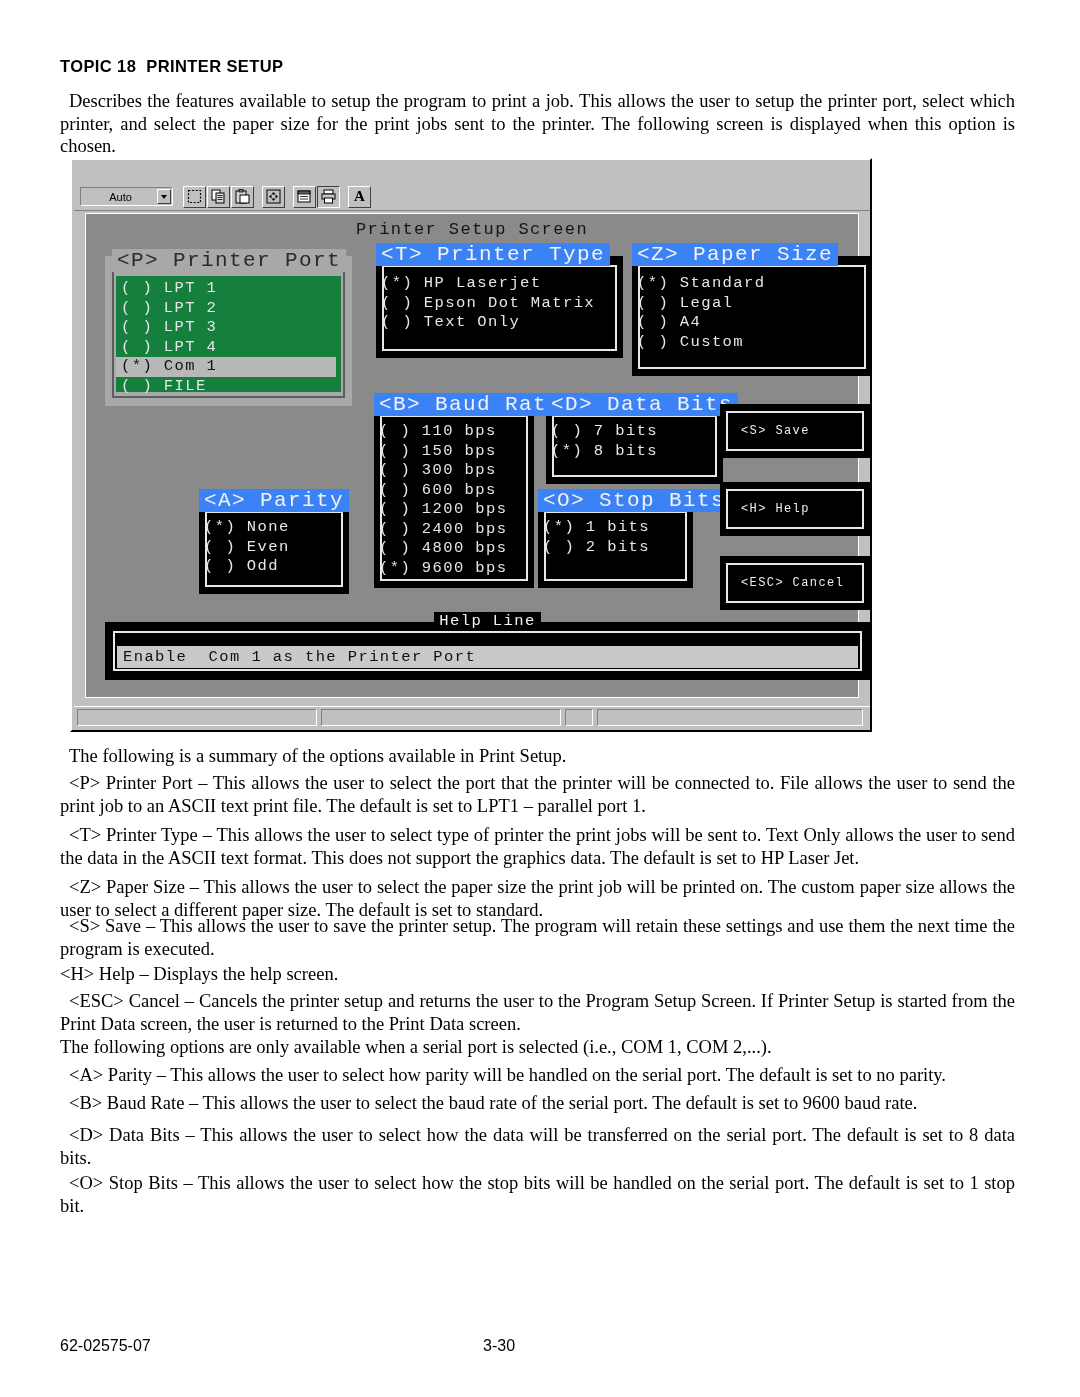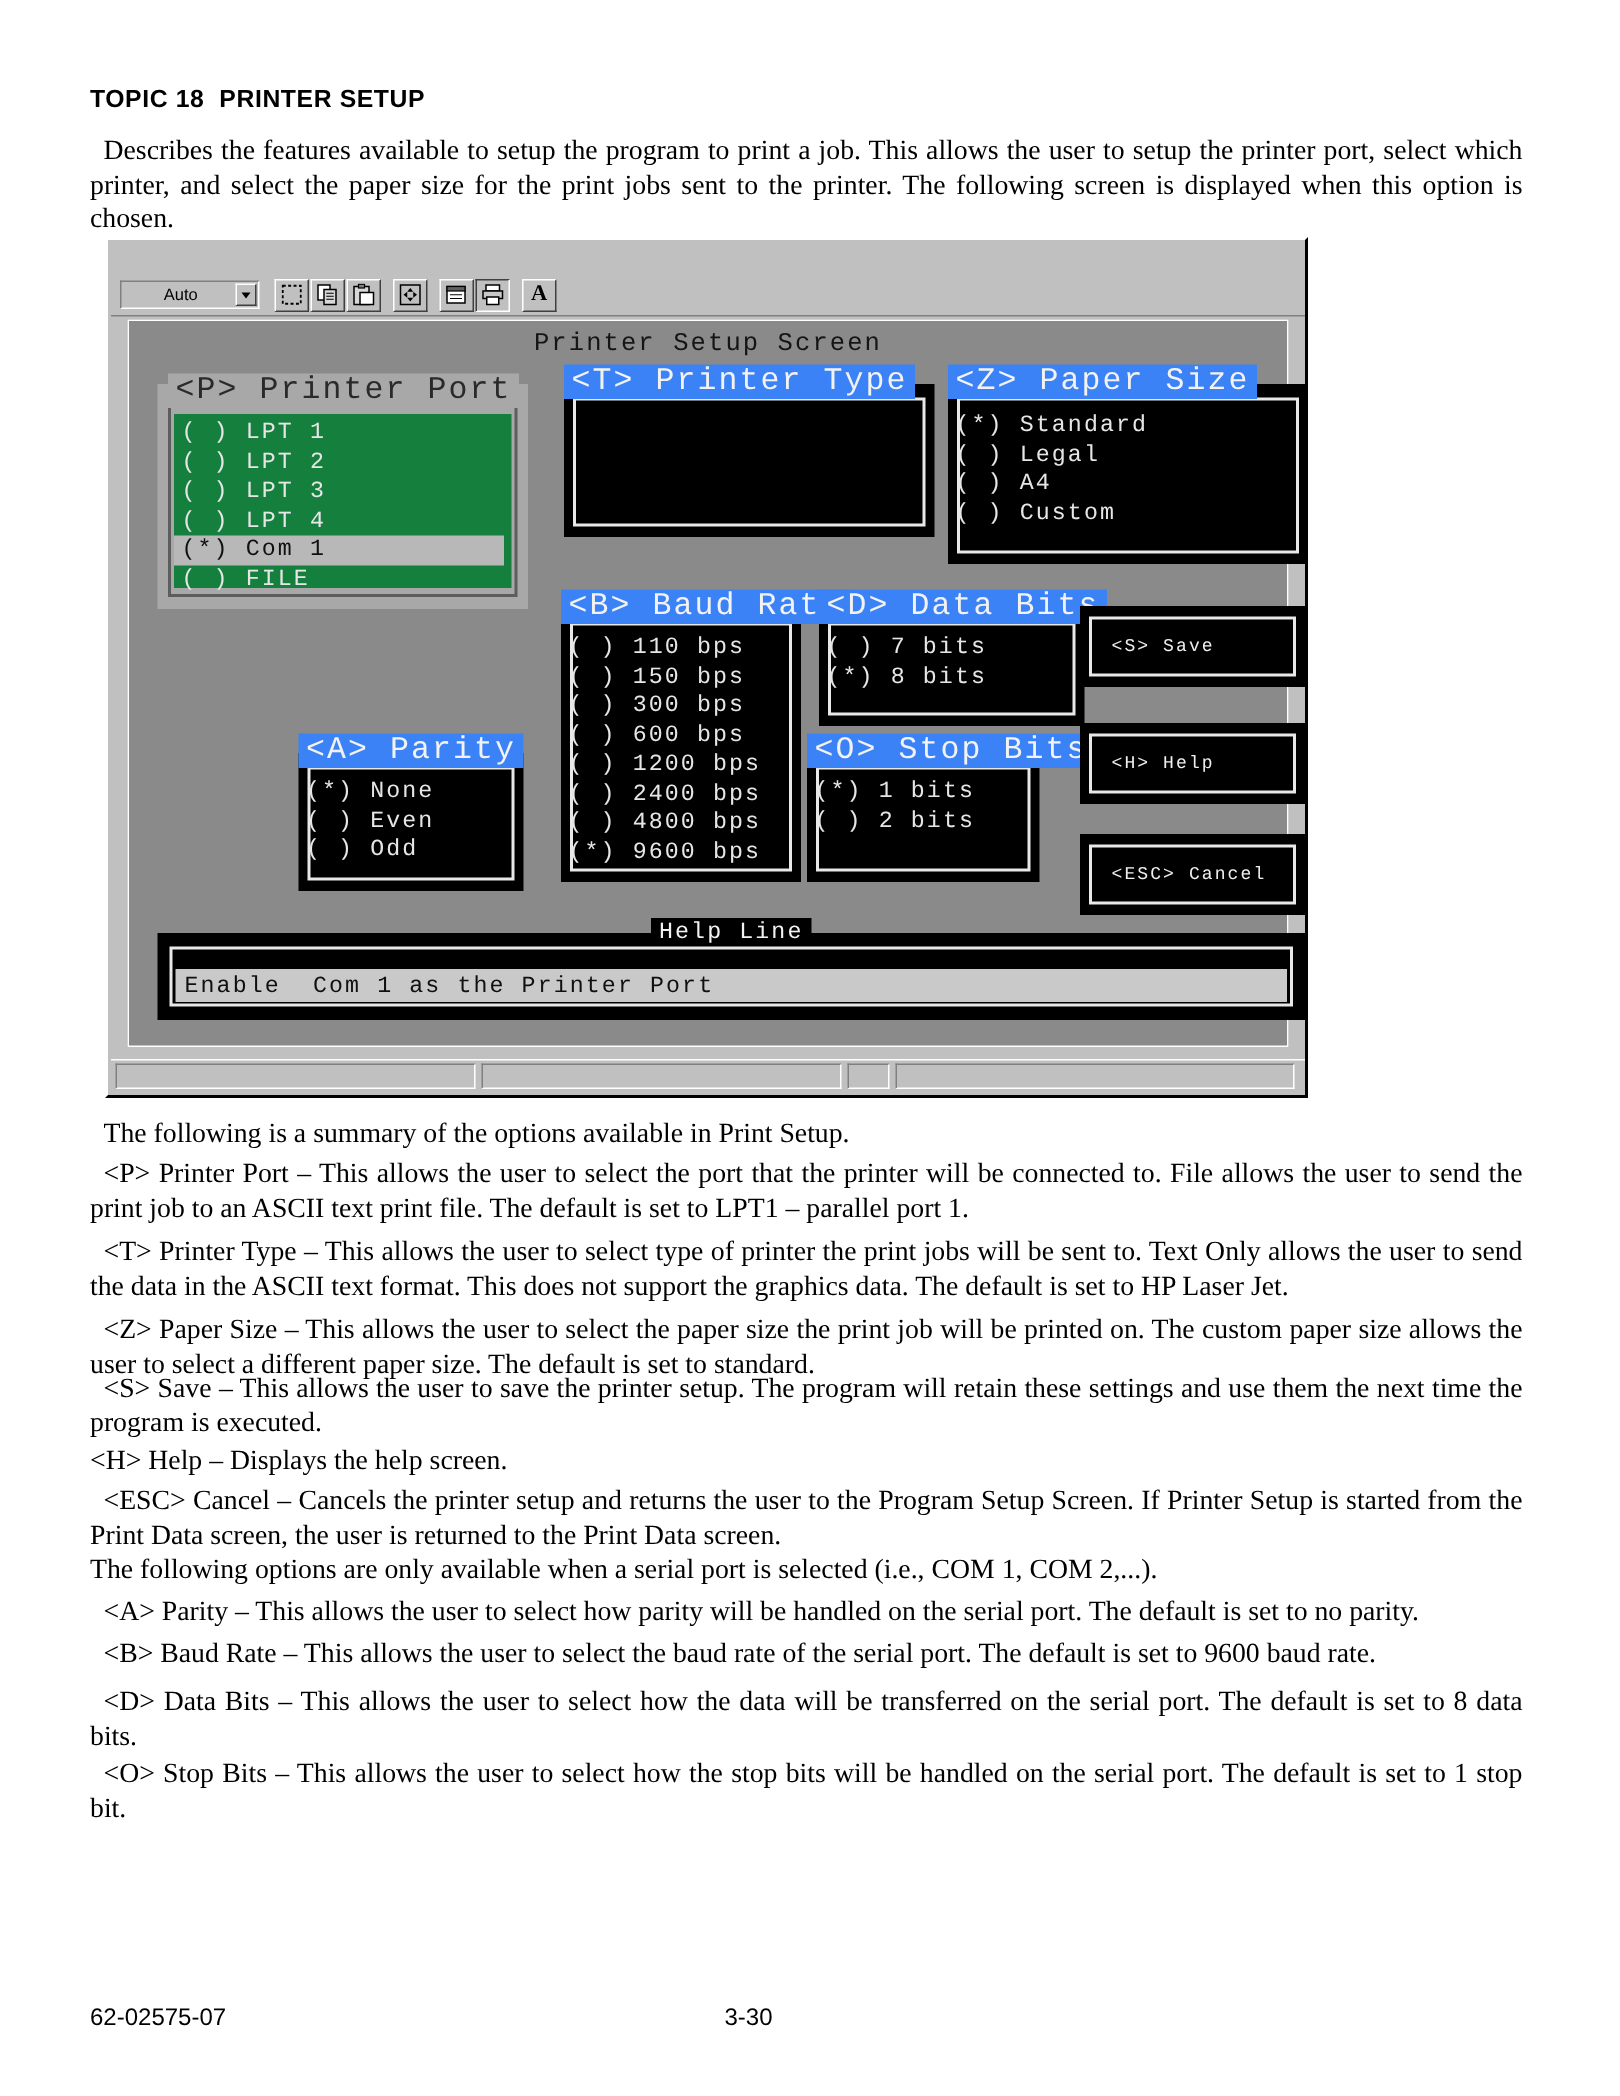--- a/index.html
+++ b/index.html
@@ -499,20 +499,25 @@
             <div class="opt">( ) LPT 4</div>
             <div class="opt sel-row" style="margin-left:-5px; padding-left:5px; width:215px;">(*) Com 1</div>
             <div class="opt">( ) FILE</div>
           </div>
         </div>
       </div>
 
       <div class="grp" style="left:290px; top:42px; width:247px; height:102px;">
         <div class="grp-inner"></div>
         <div class="grp-legend"><span>&lt;T&gt; Printer Type</span></div>
+        <div class="grp-items" style="top:18px;">
+          <div class="opt">(*) HP Laserjet</div>
+          <div class="opt">( ) Epson Dot Matrix</div>
+          <div class="opt">( ) Text Only</div>
+        </div>
       </div>
 
       <div class="grp" style="left:546px; top:42px; width:240px; height:120px;">
         <div class="grp-inner"></div>
         <div class="grp-legend"><span>&lt;Z&gt; Paper Size</span></div>
         <div class="grp-items" style="top:18px;">
           <div class="opt">(*) Standard</div>
           <div class="opt">( ) Legal</div>
           <div class="opt">( ) A4</div>
           <div class="opt">( ) Custom</div>

